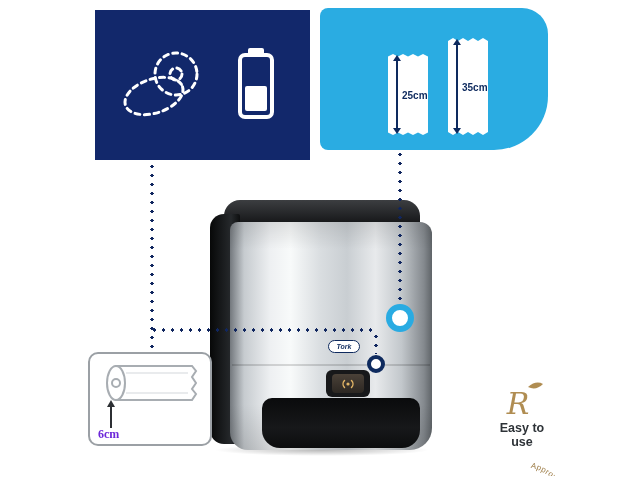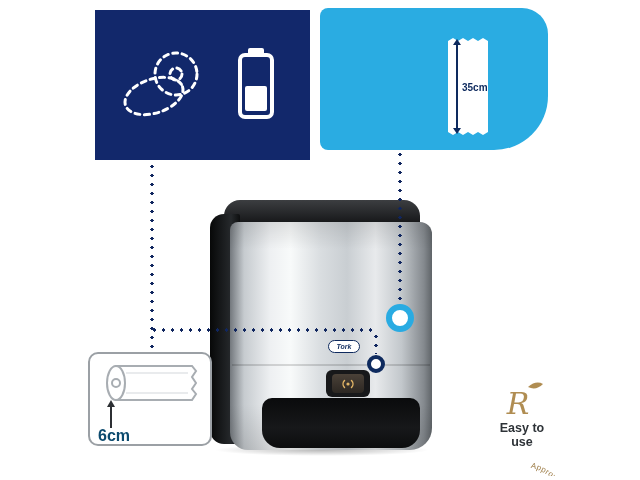--- a/index.html
+++ b/index.html
@@ -71,21 +71,21 @@
   .sensor-win{width:32px;height:19px;background:linear-gradient(180deg,#4a4138,#2c2722);
               border-radius:4px;display:flex;align-items:center;justify-content:center;}
 
   
   .callout{position:absolute;left:88px;top:352px;width:124px;height:94px;background:#fff;
            border:2.5px solid #9ba0a5;border-radius:10px;box-sizing:border-box;z-index:4;}
   .c-roll{position:absolute;left:6px;top:4px;}
   .c-arrow{position:absolute;left:20px;top:52px;width:2px;height:22px;background:#2c2f33;}
   .c-arrow::before{content:"";position:absolute;top:-6px;left:-3px;border:4px solid transparent;
                    border-top:0;border-bottom:7px solid #2c2f33;}
-  .c-label{position:absolute;left:8px;top:73px;font-size:16px;font-weight:bold;color:#0c4a6e;}
+  .c-label{position:absolute;left:8px;top:73px;font-size:12px;font-weight:bold;color:#6d28d9;font-family:Liberation Serif, serif;}
 
   
   .badge{position:absolute;left:468px;top:368px;z-index:4;}
   .badge .curved{font-size:8px;letter-spacing:.4px;fill:#9c7b45;font-family:"Liberation Sans",sans-serif;}
   .badge .mono{font-size:30px;font-style:italic;fill:#b08d52;font-family:"DejaVu Serif",serif;}
   .badge .center{font-size:12.5px;font-weight:bold;fill:#2e3338;font-family:"Liberation Sans",sans-serif;}
 </style>
 </head>
 <body>
 
@@ -100,20 +100,27 @@
       </g>
     </svg>
     <svg class="battery-icon-svg" width="40" height="76" viewBox="0 0 40 76">
       <rect x="12" y="2" width="16" height="8" rx="2" fill="#ffffff"></rect>
       <rect x="4" y="9" width="32" height="62" rx="5" fill="none" stroke="#ffffff" stroke-width="4"></rect>
       <rect x="9" y="40" width="22" height="25" rx="2" fill="#ffffff"></rect>
     </svg>
   </div>
 
   <div class="cyan-box">
+    <div class="strip s2">
+      <svg class="paper" viewBox="0 0 40 100" preserveAspectRatio="none">
+        <path fill="#ffffff" d="M0 3 L5 0 L10 3 L15 0 L20 3 L25 0 L30 3 L35 0 L40 3 L40 97 L35 100 L30 97 L25 100 L20 97 L15 100 L10 97 L5 100 L0 97 Z"></path>
+      </svg>
+      <div class="s-arrow"></div>
+      <span class="s-label">25cm</span>
+    </div>
     <div class="strip s3">
       <svg class="paper" viewBox="0 0 40 100" preserveAspectRatio="none">
         <path fill="#ffffff" d="M0 3 L5 0 L10 3 L15 0 L20 3 L25 0 L30 3 L35 0 L40 3 L40 97 L35 100 L30 97 L25 100 L20 97 L15 100 L10 97 L5 100 L0 97 Z"></path>
       </svg>
       <div class="s-arrow"></div>
       <span class="s-label">35cm</span>
     </div>
   </div>
 
   <div class="disp">

